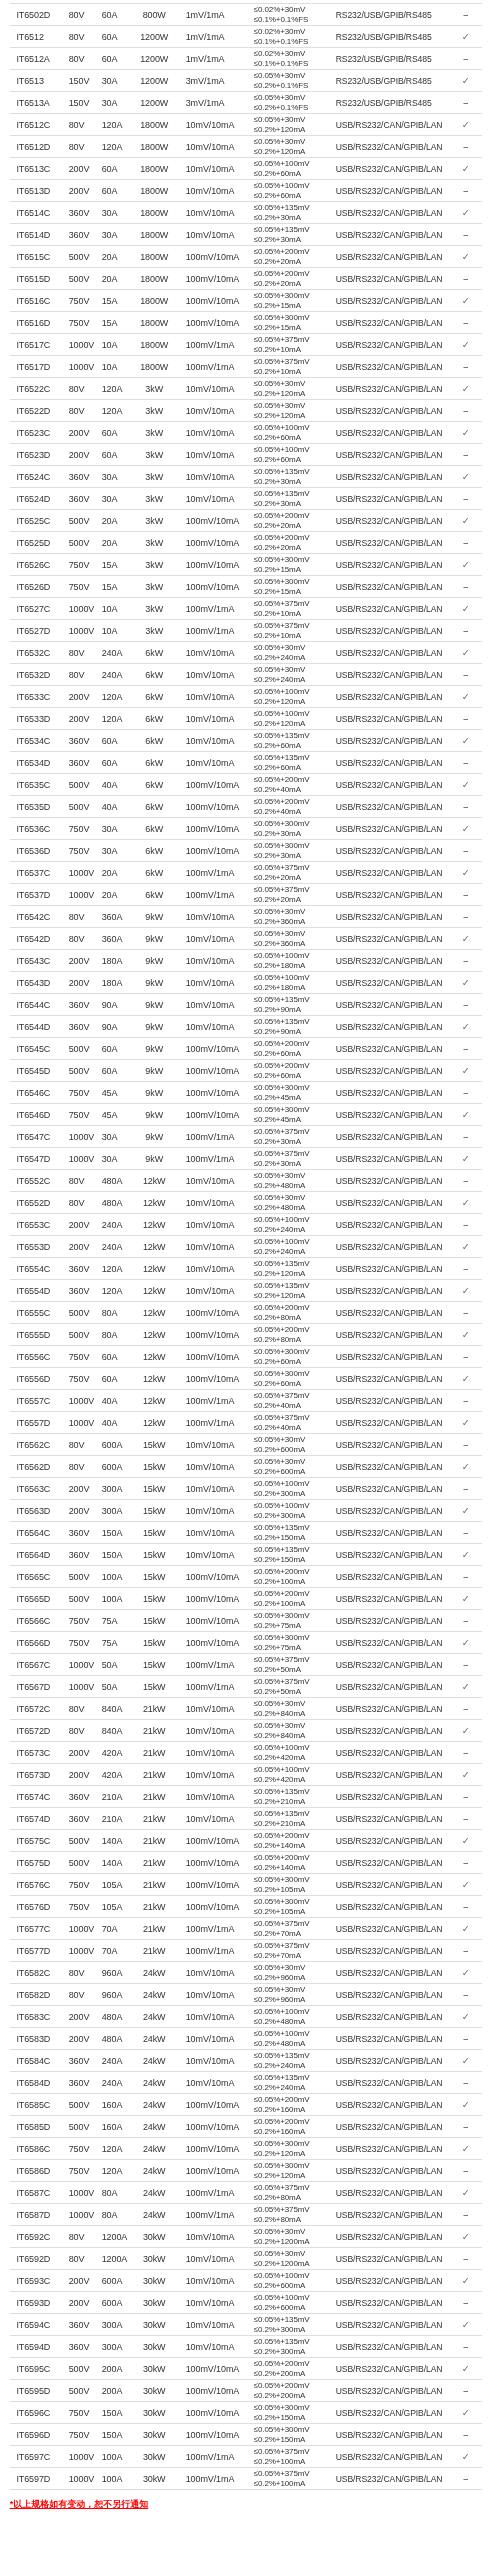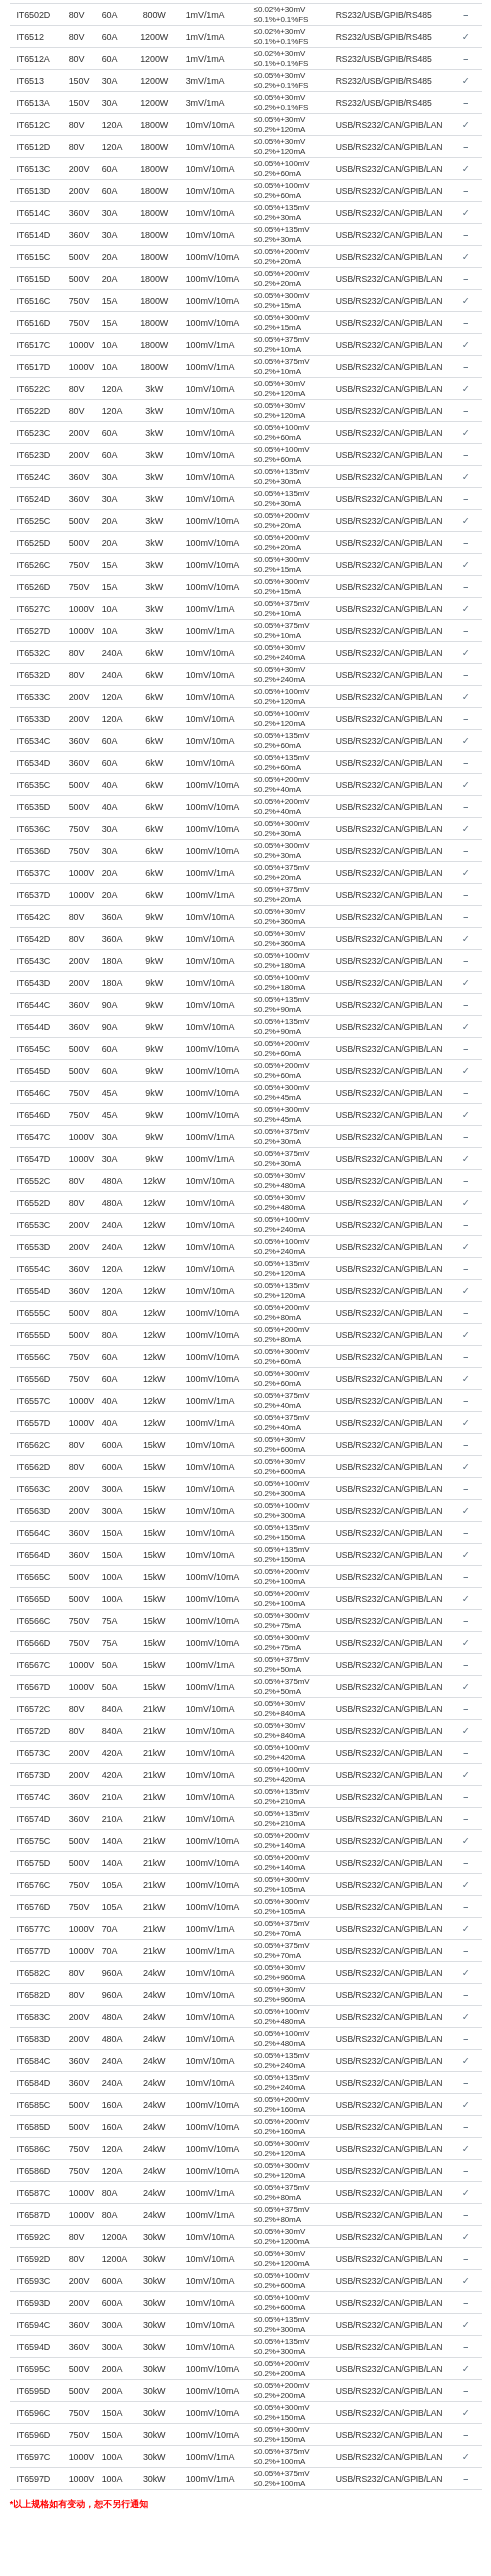--- a/index.html
+++ b/index.html
@@ -23,21 +23,21 @@
   .cell{overflow:visible;}
   .model{padding-left:6.7px;}
   .power{text-align:center;}
   .resolution{padding-left:12px;}
   .accuracy{font-size:8px;line-height:9.4px;letter-spacing:-0.1px;}
   .interfaces{font-size:8.6px;letter-spacing:-0.1px;}
   .availability{text-align:center;color:#5e7180;font-size:9.7px;}
   .availability.dash{font-size:9px;font-weight:700;}
   .footnote{
     margin:8.2px 0 0 9.7px;
-    color:#ff0000;font-weight:700;font-size:9px;letter-spacing:0;
+    color:#ff0000;font-weight:700;font-size:9px;letter-spacing:0;text-decoration:underline;
   }
 </style>
 </head>
 <body>
 
 <div class="spec-table">
   <div>
       <div class="row">
     <div class="cell model">IT6502D</div>
     <div class="cell voltage">80V</div>

